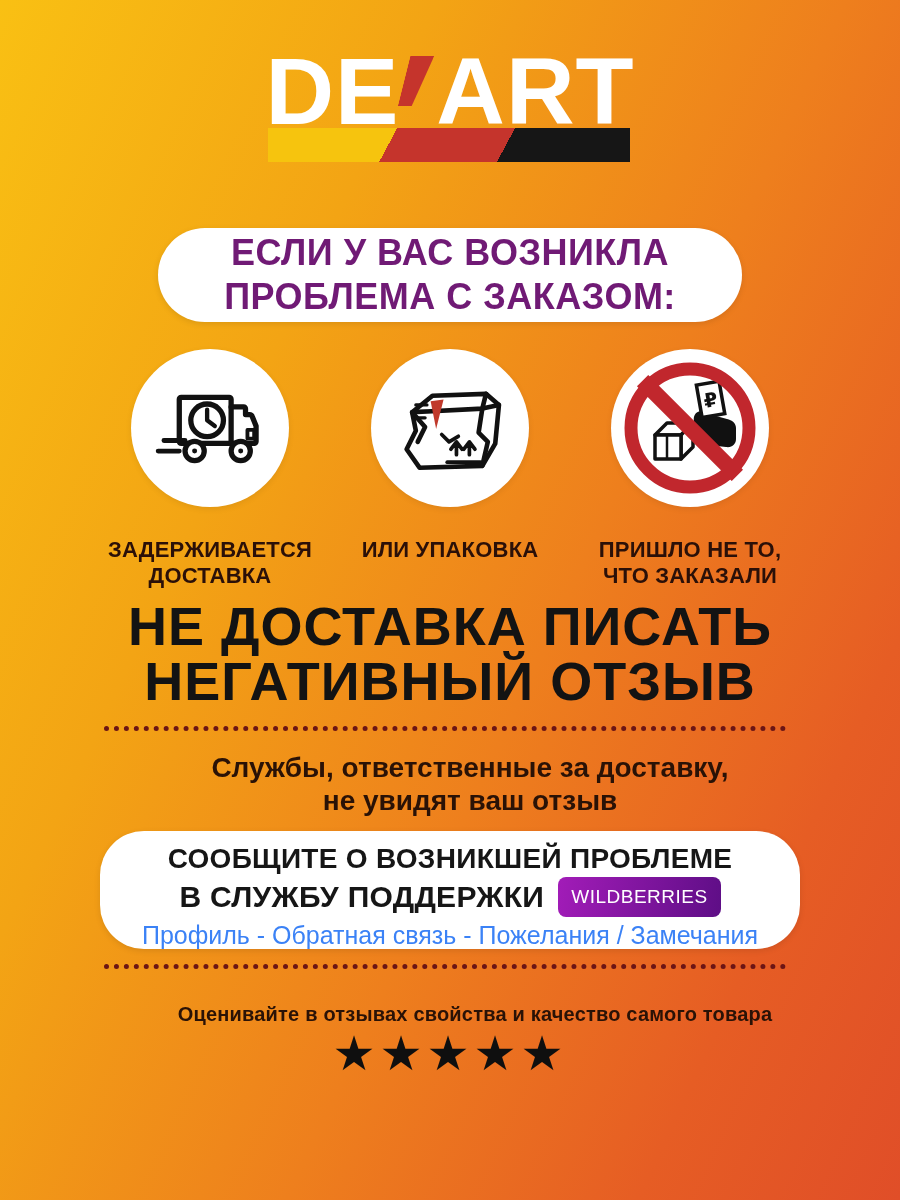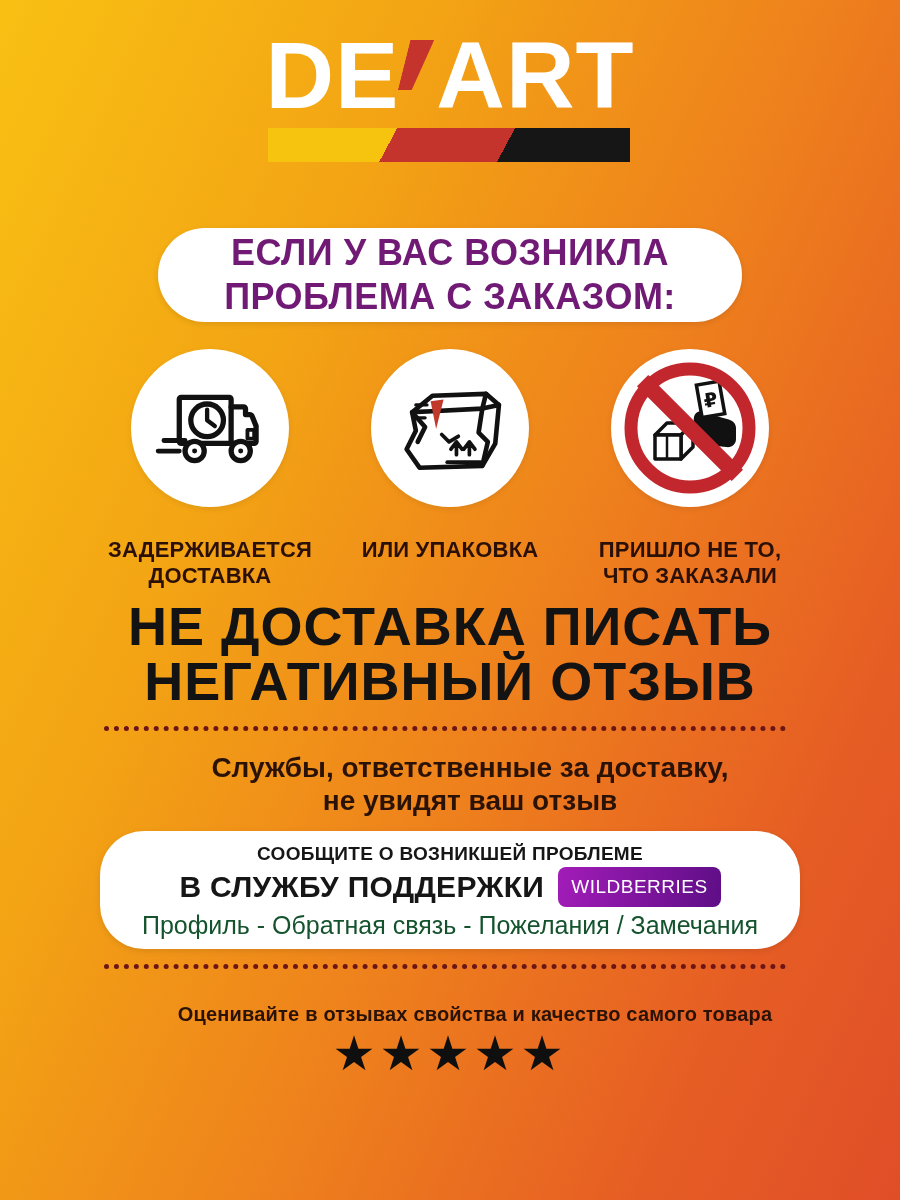--- a/index.html
+++ b/index.html
@@ -3,21 +3,21 @@
 <meta charset="utf-8">
 <style>
   html,body { margin:0; padding:0; background:#333; }
   .page {
     position:relative; width:900px; height:1200px; margin:0 auto; overflow:hidden;
     font-family:"Liberation Sans","DejaVu Sans",sans-serif;
     background:linear-gradient(115deg,#f9c013 0%,#f3a414 30%,#ee7f1d 58%,#e65d24 82%,#e04e28 100%);
   }
 
   
-  .logo { position:absolute; top:28px; left:0; width:100%; text-align:center; line-height:1; }
+  .logo { position:absolute; top:44px; left:0; width:100%; text-align:center; line-height:1; }
   .logo-text { font-size:95px; font-weight:bold; color:#ffffff; letter-spacing:1px; }
   .apos {
     display:inline-block; width:24px; height:50px; background:#c5342c;
     transform:skewX(-14deg); vertical-align:18px; margin:0 8px 0 5px;
     clip-path:polygon(0 0,100% 0,58% 100%,0 100%);
   }
   .logo-stripe {
     position:absolute; top:128px; left:268px; width:362px; height:34px;
     background:linear-gradient(118deg,#f6c40e 0 34%,#c5342c 34% 65%,#161616 65% 100%);
   }
@@ -51,28 +51,28 @@
 
   
   .note { position:absolute; top:751px; width:100%; text-align:center;
     font-size:28px; font-weight:bold; color:#2a1206; line-height:1.18;margin-left:20px; }
 
   
   .support {
     position:absolute; top:831px; left:100px; width:700px; height:118px;
     background:#ffffff; border-radius:44px; box-shadow:0 2px 6px rgba(0,0,0,.10); text-align:center;
   }
-  .support-line1 { margin-top:12px; font-size:19px; font-weight:bold; color:#161616; letter-spacing:.3px; }
+  .support-line1 { margin-top:12px; font-size:28px; font-weight:bold; color:#161616; letter-spacing:.3px; }
   .support-line2 { margin-top:1px; height:42px; display:flex; justify-content:center; align-items:center; gap:14px; }
   .support-line2 .txt { font-size:30px; font-weight:bold; color:#161616; letter-spacing:.3px; }
   .badge {
     display:inline-block; background:linear-gradient(100deg,#a21cb8,#5e0e86);
     color:#ffffff; font-size:19px; font-weight:normal; padding:9px 13px; border-radius:8px; letter-spacing:.5px;
   }
-  .support-path { margin-top:3px; font-size:25px; color:#14532d; }
+  .support-path { margin-top:3px; font-size:25px; color:#3b82f6; }
 
   
   .footer-text { position:absolute; top:1003px; width:100%; text-align:center;
     font-size:20px; font-weight:bold; color:#2a1206; letter-spacing:.2px;padding-left:25px; }
   .stars { position:absolute; top:1030px; width:100%; text-align:center;
     font-size:48px; color:#0f0f0f; letter-spacing:4px; line-height:1; }
 
   svg { display:block; }
 </style>
 </head>

